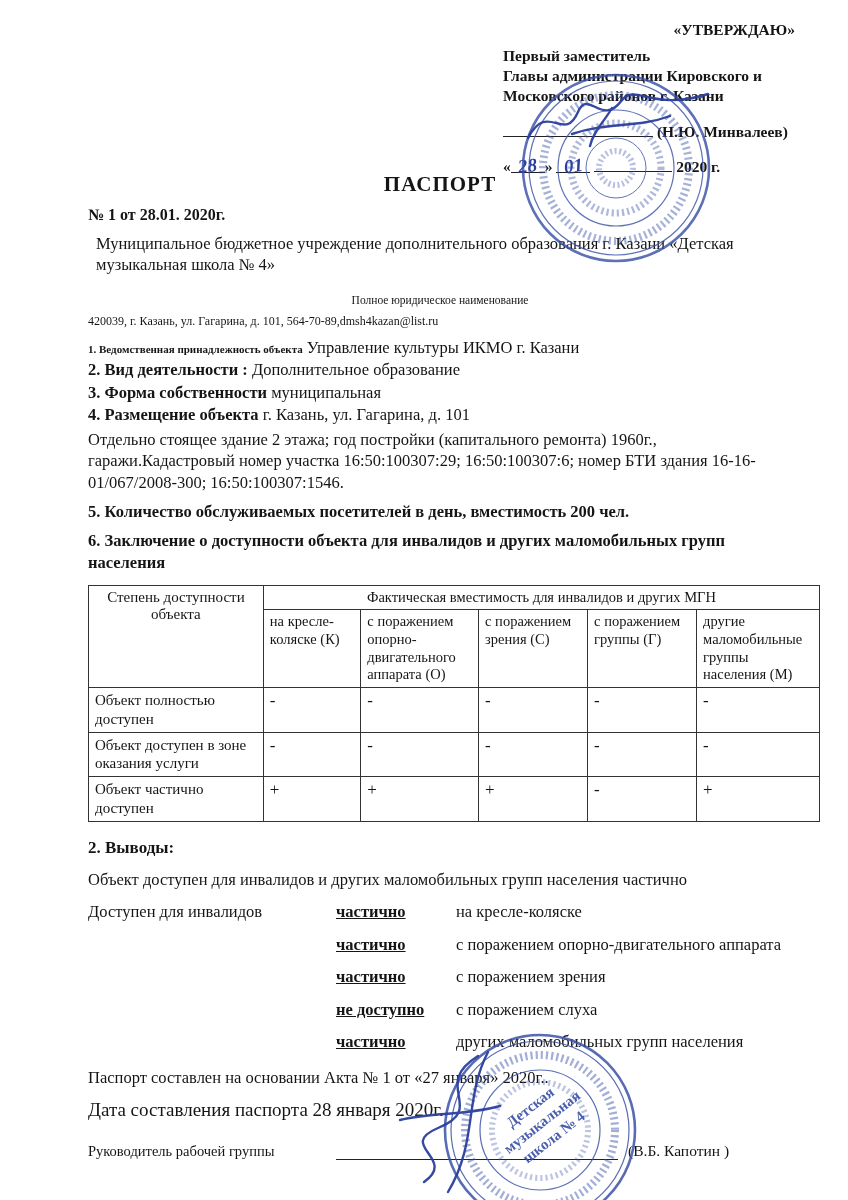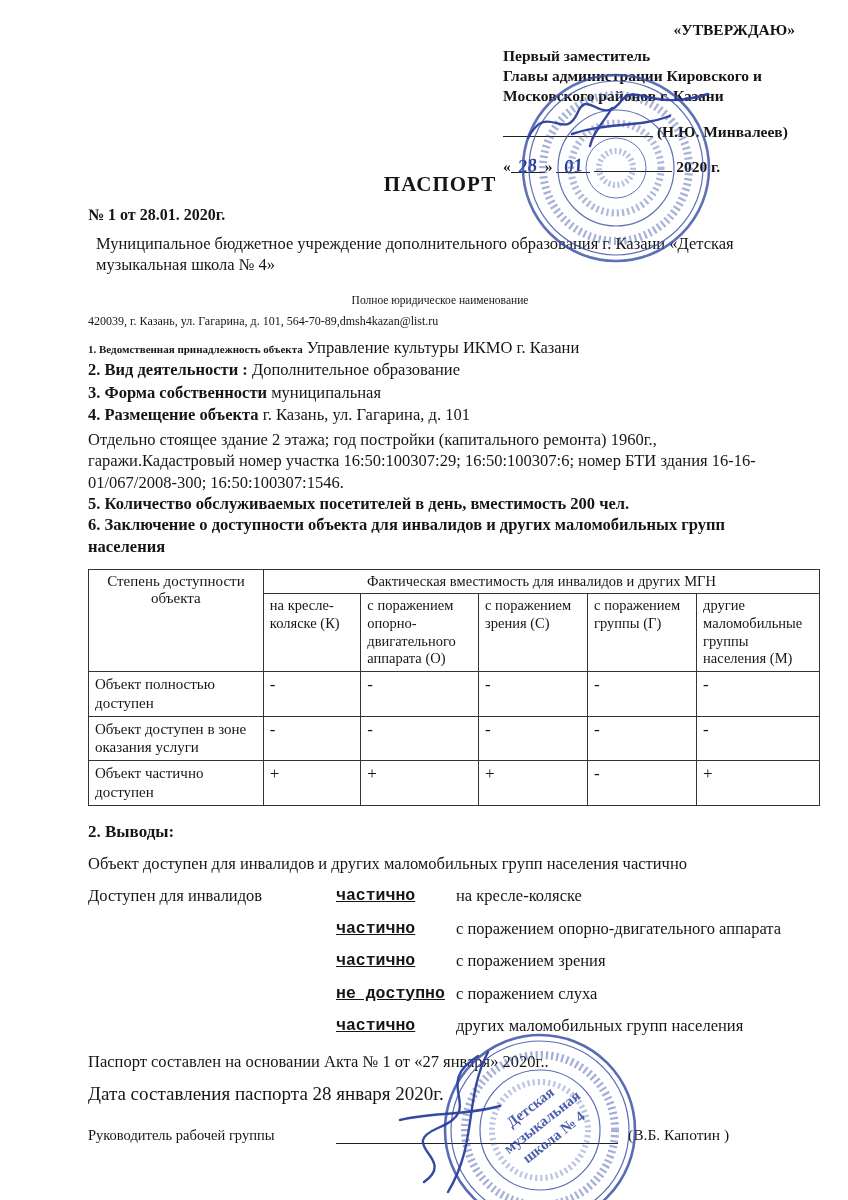--- a/index.html
+++ b/index.html
@@ -38,36 +38,36 @@
   .title-main{text-align:center; font-weight:bold; font-size:21px; letter-spacing:1px;}
   .title-sub{text-align:center; font-weight:bold; font-size:16px; line-height:1.32; margin-top:8px;}
   .title-num{font-weight:bold; font-size:16px; margin-top:9px;}
   .org-name{font-size:16.5px; line-height:1.3; margin-top:9px; padding-left:8px;}
   .org-caption{text-align:center; font-size:11.5px; margin-top:18px;}
   .org-address{font-size:12px; margin-top:8px;}
   .items{margin-top:8px; font-size:16.5px; line-height:1.36;}
   .item .lab{font-weight:bold;}
   .item .lab.small{font-size:11px;}
   .building{font-size:16.5px; line-height:1.3; margin-top:2px;}
-  .bold-line{font-weight:bold; font-size:16.5px; margin-top:0; line-height:1.3;}
+  .bold-line{font-weight:bold; font-size:16.5px; margin-top:8px; line-height:1.3;}
   
   table.acc{border-collapse:collapse; margin-top:12px; width:732px;}
   table.acc td{border:1px solid #333; padding:3px 6px; vertical-align:top;}
   td.c1{width:178px; text-align:center; font-size:15px; padding-top:8px;}
   td.group{text-align:center; font-size:14.5px;}
   td.sub{font-size:14.5px; line-height:1.22;}
   td.rowlab{font-size:15px; line-height:1.25;}
   td.val{font-size:17px; padding-left:8px;}
   .cw1{width:92px;} .cw2{width:108px;} .cw3{width:100px;} .cw4{width:100px;} .cw5{width:112px;}
   
   .h7{font-weight:bold; font-size:17px; margin-top:16px;}
   .summary{font-size:16.5px; margin-top:12px;}
   .concl{display:flex; margin-top:12.5px; font-size:16.5px;}
   .concl .lab{width:248px;}
-  .concl .status{width:120px; font-weight:bold; text-decoration:underline;font-family:Liberation Mono, monospace;}
+  .concl .status{width:120px; font-weight:bold; text-decoration:underline;}
   
   .basis{font-size:16.5px; margin-top:16px;}
   .mk-date{font-size:19px; margin-top:11px;}
   .sign-row{display:flex; align-items:flex-end; margin-top:21px;}
   .sign-row .slabel{width:248px; font-size:14.5px;}
   .sign-row .sline{width:282px; border-bottom:1.6px solid #222; height:16px; margin-right:10px;}
   .sign-row .sname{font-size:15.5px;}
 </style>
 </head>
 <body>

